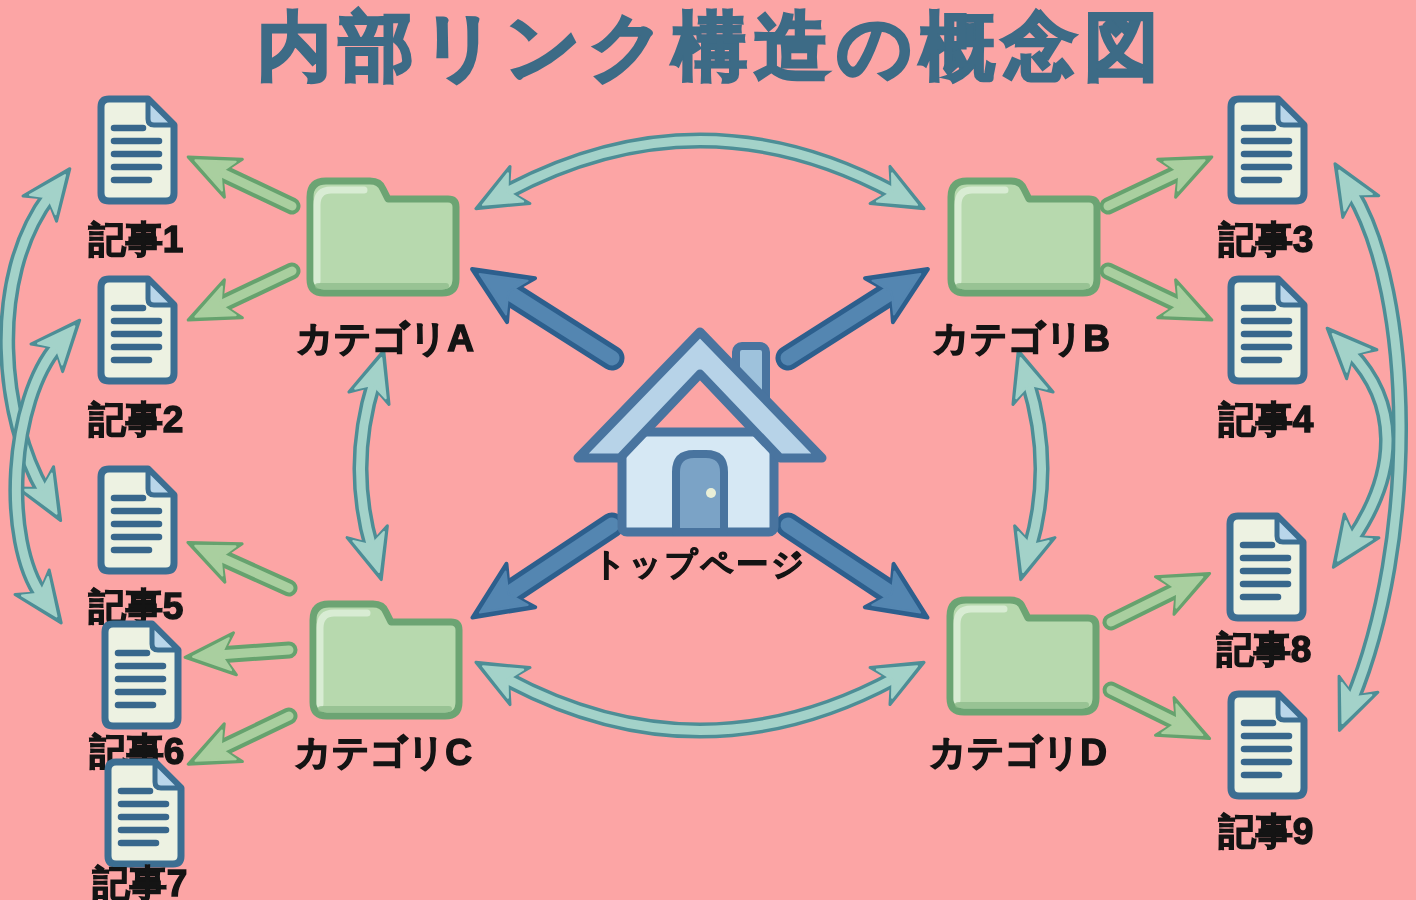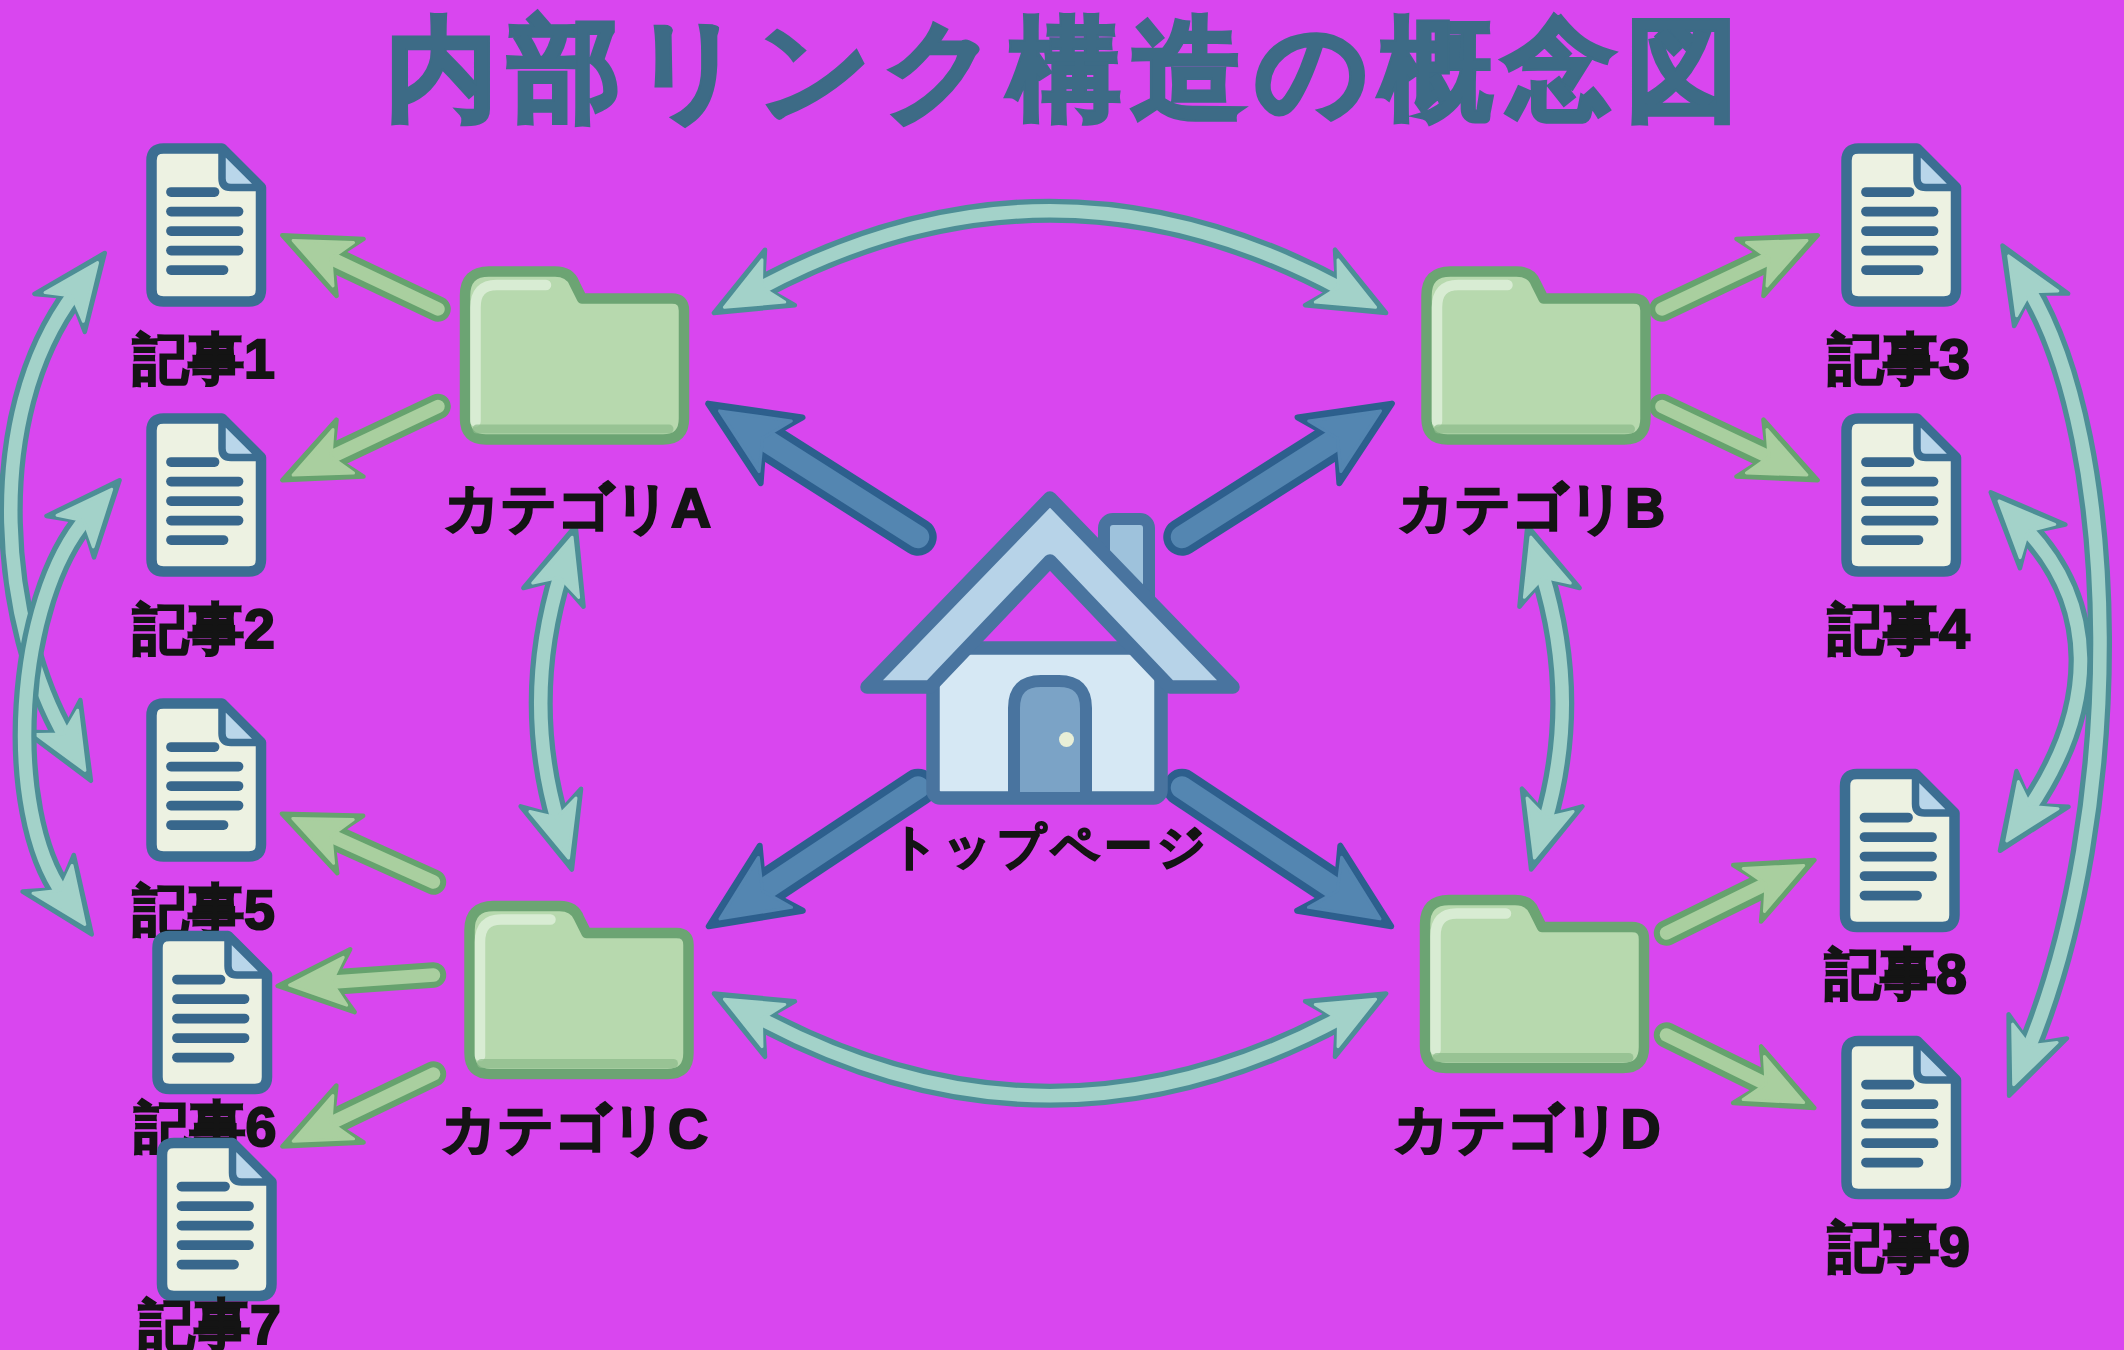--- a/index.html
+++ b/index.html
@@ -1,16 +1,16 @@
 <!DOCTYPE html>
 <html><head>
 <meta charset="utf-8">
 <style>
   html,body{margin:0;padding:0;background:#ffffff;}
-  .stage{position:relative;width:1416px;height:900px;background:#d946ef;overflow:hidden;
+  .stage{position:relative;width:1416px;height:900px;background:#fca5a5;overflow:hidden;
          font-family:"Liberation Sans", sans-serif;text-decoration:underline;}
   svg{display:block;}
   .title-text{font-size:74px;font-weight:bold;fill:#3d6b86;stroke:#3d6b86;stroke-width:3px;
               paint-order:stroke;letter-spacing:8px;text-anchor:middle;}
   .node-label{font-size:37px;font-weight:bold;fill:#141414;stroke:#141414;stroke-width:1.4px;
               paint-order:stroke;text-anchor:middle;}
   .home-label{font-size:32px;font-weight:bold;fill:#141414;stroke:#141414;stroke-width:1.2px;
               paint-order:stroke;text-anchor:middle;letter-spacing:3px;}
   
   .sh-b-u{fill:none;stroke:#2d5f8d;stroke-width:25;stroke-linecap:round;}

